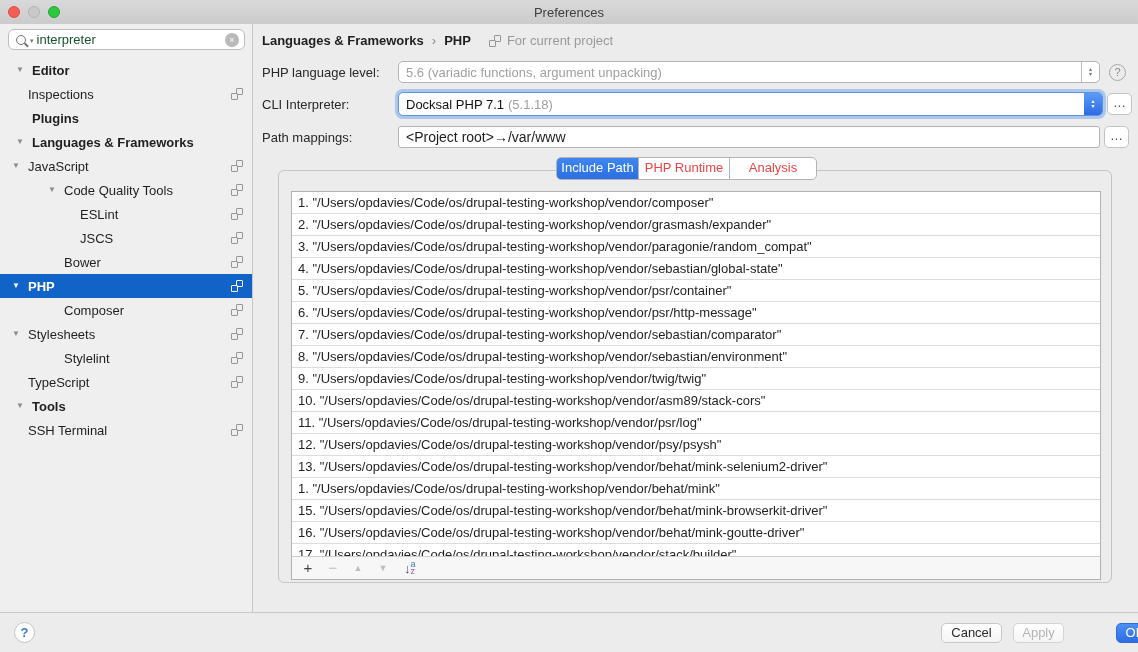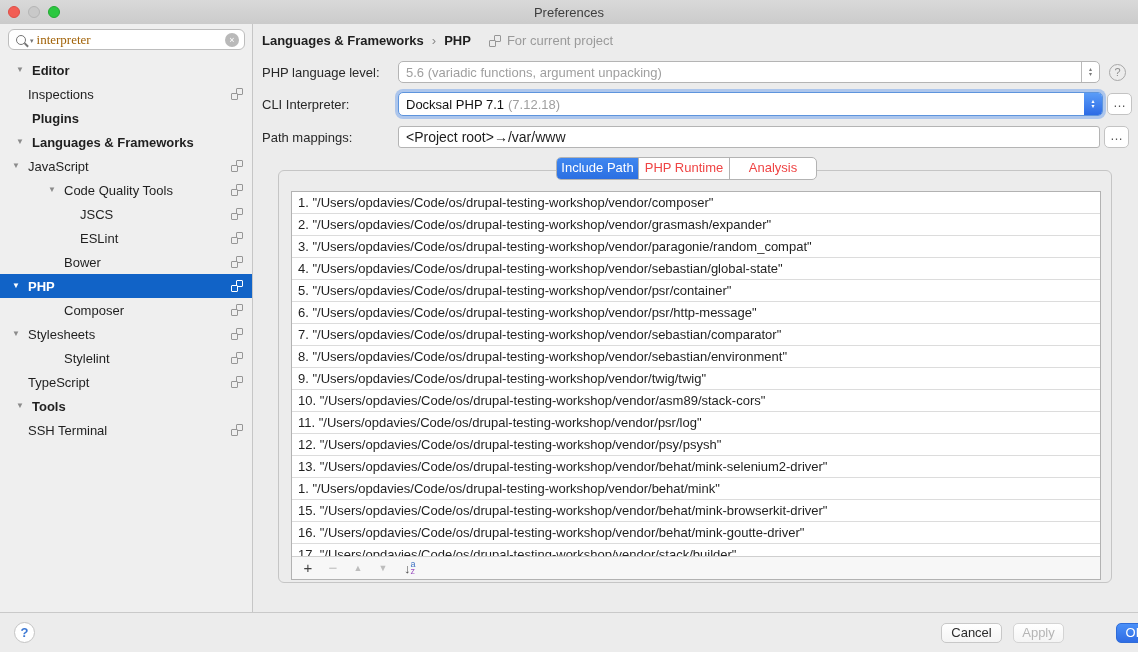--- a/index.html
+++ b/index.html
@@ -21,22 +21,22 @@
   
   #sidebar{position:absolute;left:0;top:24px;width:253px;height:588px;
     background:#efefef;border-right:1px solid #c6c6c6;box-sizing:border-box;overflow:hidden}
   #searchwrap{position:absolute;left:8px;top:5px;width:237px;height:21px;
     background:#fff;border:1px solid #bdbdbd;border-radius:6px;box-sizing:border-box;
     display:flex;align-items:center;padding:0 5px}
   .mag{width:8px;height:8px;border:1.5px solid #757575;border-radius:50%;position:relative;flex:none;margin-left:2px}
   .mag::after{content:"";position:absolute;width:5px;height:1.5px;background:#757575;
     transform:rotate(45deg);right:-4px;bottom:-2px}
   .magdrop{font-size:7px;color:#757575;margin:2px 3px 0 4px;flex:none}
-  #searchinput{flex:1;border:none;outline:none;font-size:13px;color:#a16207;
-    font-family:Liberation Serif, serif;background:transparent;padding:0;min-width:0}
+  #searchinput{flex:1;border:none;outline:none;font-size:13px;color:#14532d;
+    font-family:Liberation Sans, sans-serif;background:transparent;padding:0;min-width:0}
   .clearbtn{flex:none;width:14px;height:14px;border-radius:50%;background:#b9b9b9;color:#fff;
     font-size:9px;line-height:14px;text-align:center}
 
   #tree{position:absolute;left:0;top:34px;width:253px}
   .trow{display:flex;align-items:center;height:24px;padding-right:10px;box-sizing:border-box;font-size:13px}
   .trow .tri{width:16px;flex:none;font-size:8px;color:#8b8b8b;line-height:24px}
   .trow .lbl{white-space:nowrap}
   .trow.b .lbl{font-weight:bold}
   .lv0{padding-left:16px}.lv1{padding-left:12px}.lv2{padding-left:48px}.lv3{padding-left:64px}
   .pico{width:12px;height:12px;position:relative;display:inline-block;flex:none;margin-left:auto}
@@ -167,26 +167,26 @@
       <span class="lbl">JavaScript</span>
       <span class="pico"></span>
     </div>
     <div class="trow lv2">
       <span class="tri">▼</span>
       <span class="lbl">Code Quality Tools</span>
       <span class="pico"></span>
     </div>
     <div class="trow lv3">
       <span class="tri"></span>
+      <span class="lbl">ESLint</span>
+      <span class="pico"></span>
+    </div>
+    <div class="trow lv3">
+      <span class="tri"></span>
       <span class="lbl">JSCS</span>
-      <span class="pico"></span>
-    </div>
-    <div class="trow lv3">
-      <span class="tri"></span>
-      <span class="lbl">ESLint</span>
       <span class="pico"></span>
     </div>
     <div class="trow lv2">
       <span class="tri"></span>
       <span class="lbl">Bower</span>
       <span class="pico"></span>
     </div>
     <div class="trow lv1 sel">
       <span class="tri">▼</span>
       <span class="lbl">PHP</span>
@@ -245,21 +245,21 @@
           <span>▾</span>
         </span>
     </div>
     <span class="helpcircle">?</span>
   </div>
 
   <div class="formrow" id="rowB">
     <span class="flabel">CLI Interpreter:</span>
     <div class="popup" id="clifield">
       <span class="vname">Docksal PHP 7.1</span>
-      <span class="vver">(7.12.18)</span>
+      <span class="vver">(5.1.18)</span>
       <span class="cap">
           <span>▴</span>
           <span>▾</span>
         </span>
     </div>
     <span class="browse">…</span>
   </div>
 
   <div class="formrow" id="rowC">
     <span class="flabel">Path mappings:</span>

